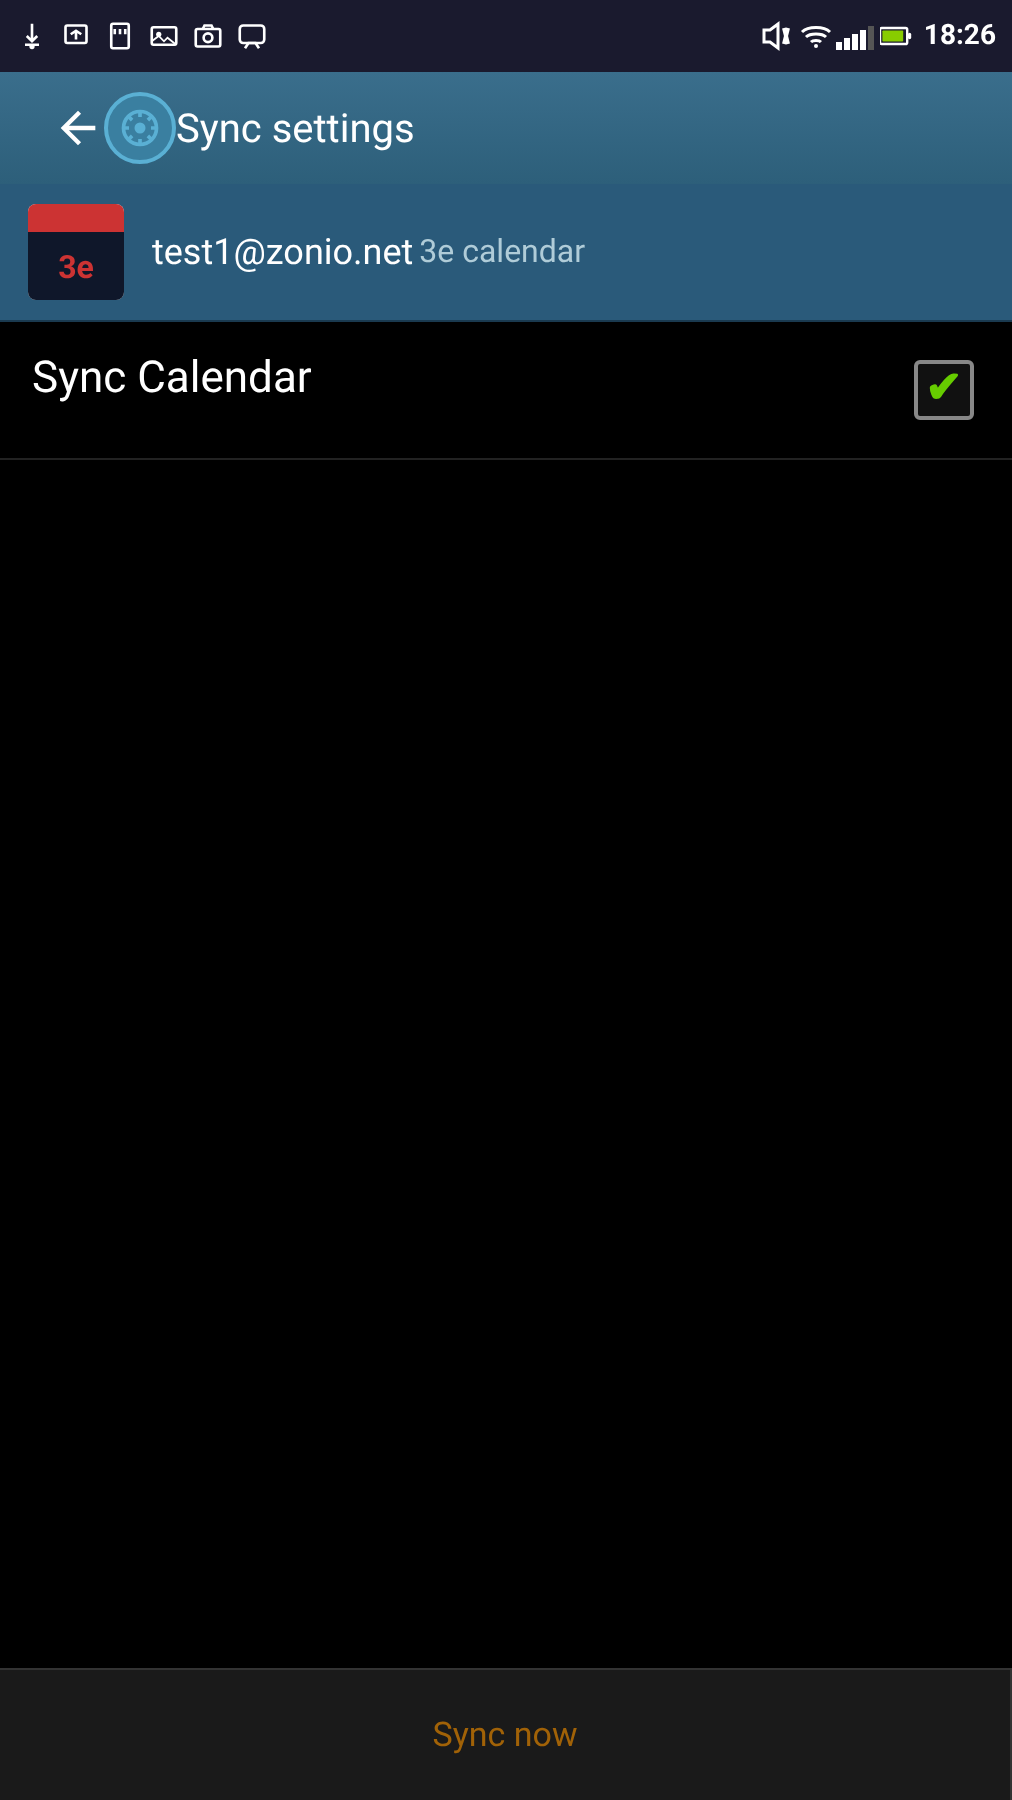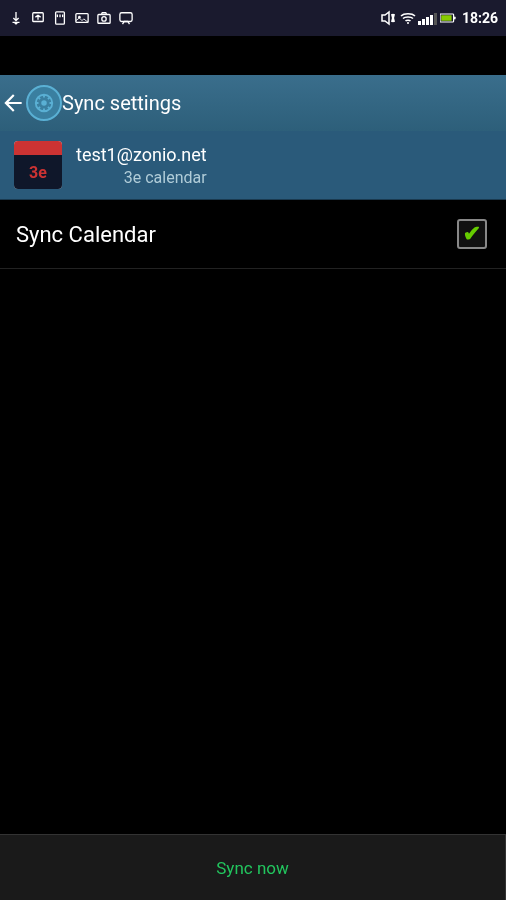--- a/index.html
+++ b/index.html
@@ -50,22 +50,21 @@
     
     .usb-icon svg { width: 14px; height: 14px; fill: #fff; }
 
     
     .nav-bar {
       width: 100%;
       height: 56px;
       background: linear-gradient(180deg, #3a6e8c 0%, #2d5f7a 100%);
       display: flex;
       align-items: center;
-      padding: 0 0;
-      margin-top: 39px;
+      padding: 0 26px;
     }
 
     .back-button {
       color: #fff;
       font-size: 22px;
       cursor: pointer;
       display: flex;
       align-items: center;
     }
 
@@ -127,42 +126,40 @@
       align-items: center;
       justify-content: center;
       font-size: 16px;
       font-weight: bold;
       color: #cc3333;
       background: #0f172a;
     }
 
     .account-info {
       display: flex;
-      flex-direction: column;
+      flex-direction: row;
       gap: 3px;
-      align-items: flex-end;
     }
 
     .account-email {
       font-size: 18px;
       color: #fff;
       font-weight: 400;
     }
 
     .account-label {
       font-size: 16px;
       color: #b0ccd8;
     }
 
     
     .sync-row {
       width: 100%;
       background: #000;
       display: flex;
-      align-items: center;
       justify-content: space-between;
       padding: 16px 16px;
       border-bottom: 1px solid #222;
     }
 
     .sync-info {
       display: flex;
       flex-direction: column;
       gap: 4px;
     }
@@ -232,21 +229,21 @@
     }
 
     .bottom-btn {
       flex: 1;
       height: 100%;
       display: flex;
       align-items: center;
       justify-content: center;
       cursor: pointer;
       font-size: 17px;
-      color: #22c55e;
+      color: #a16207;
       font-weight: 400;
     }
 
     .bottom-btn:first-child {
       border-right: 1px solid #333;
     }
 
     
     .signal-bars {
       display: flex;

